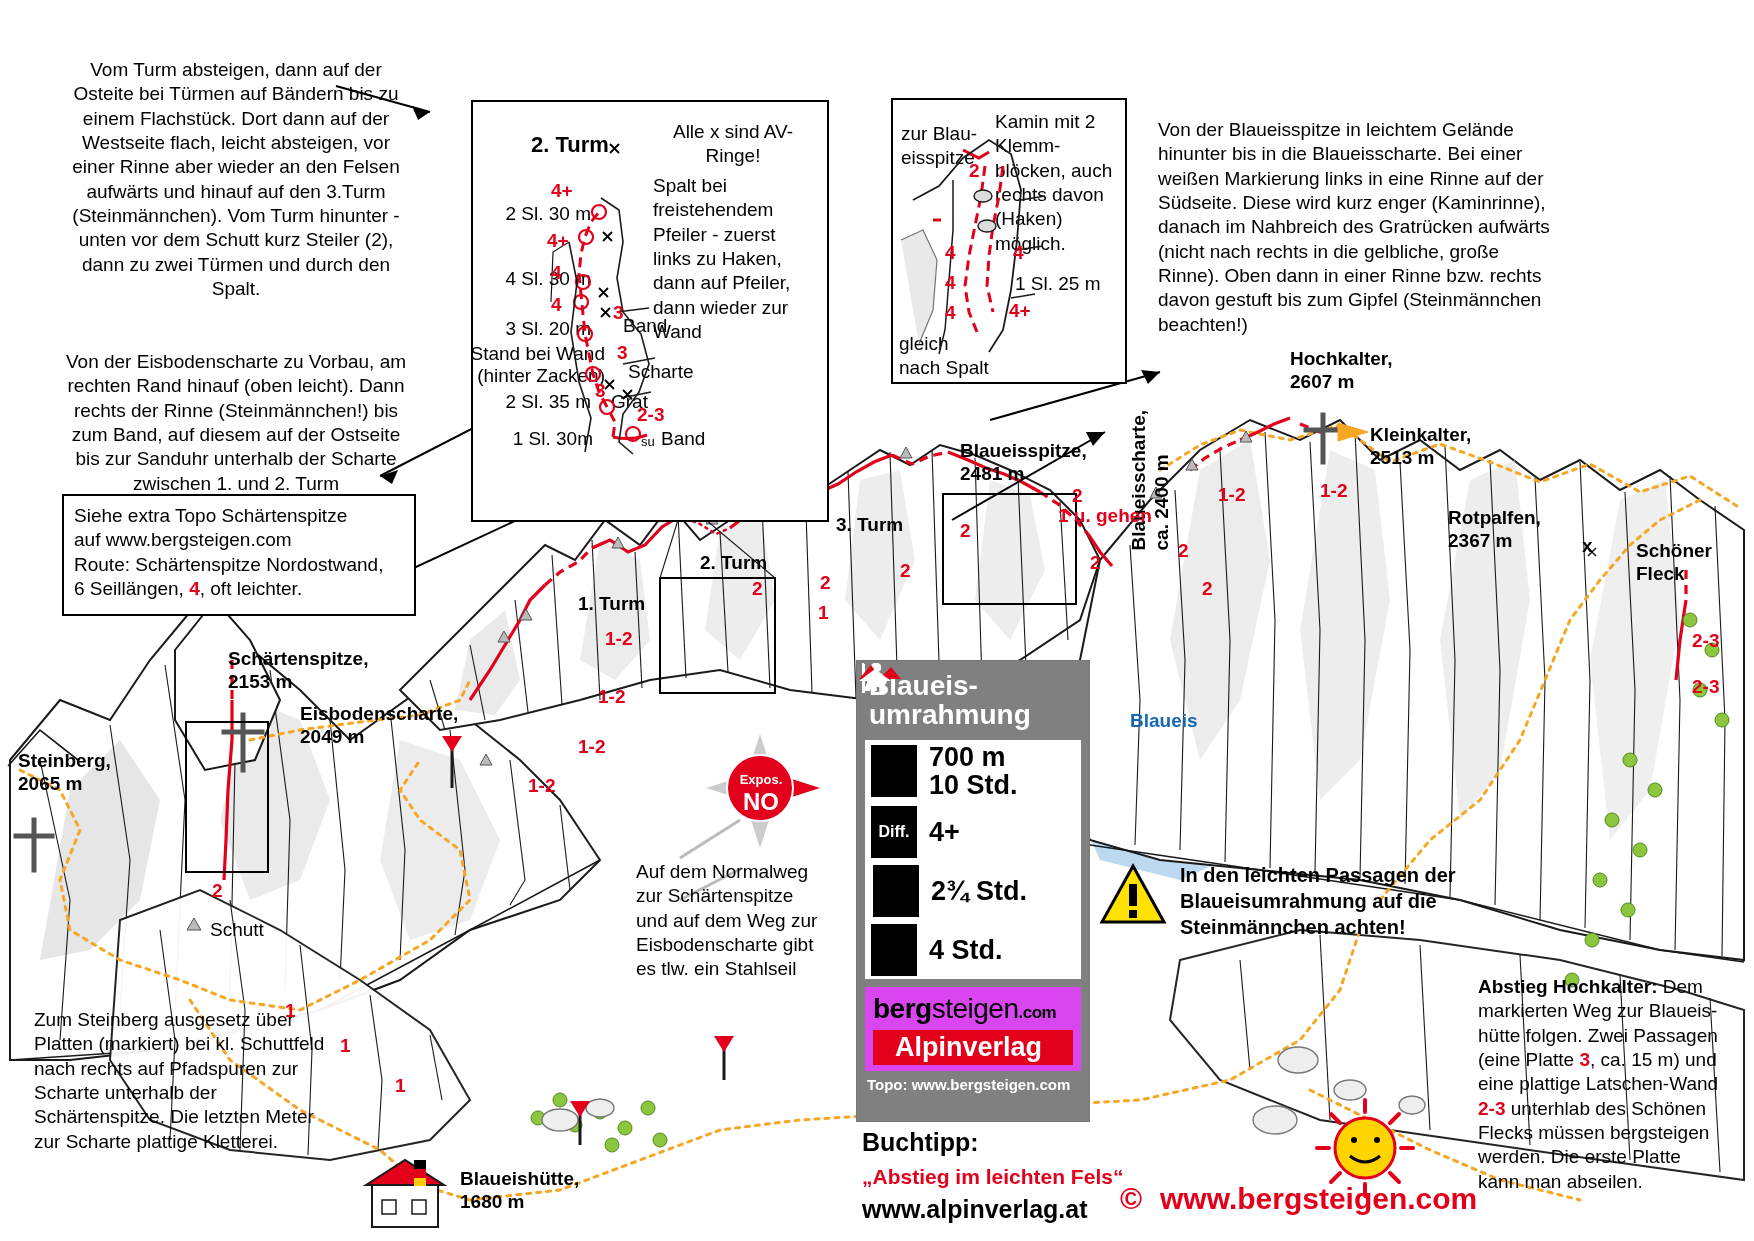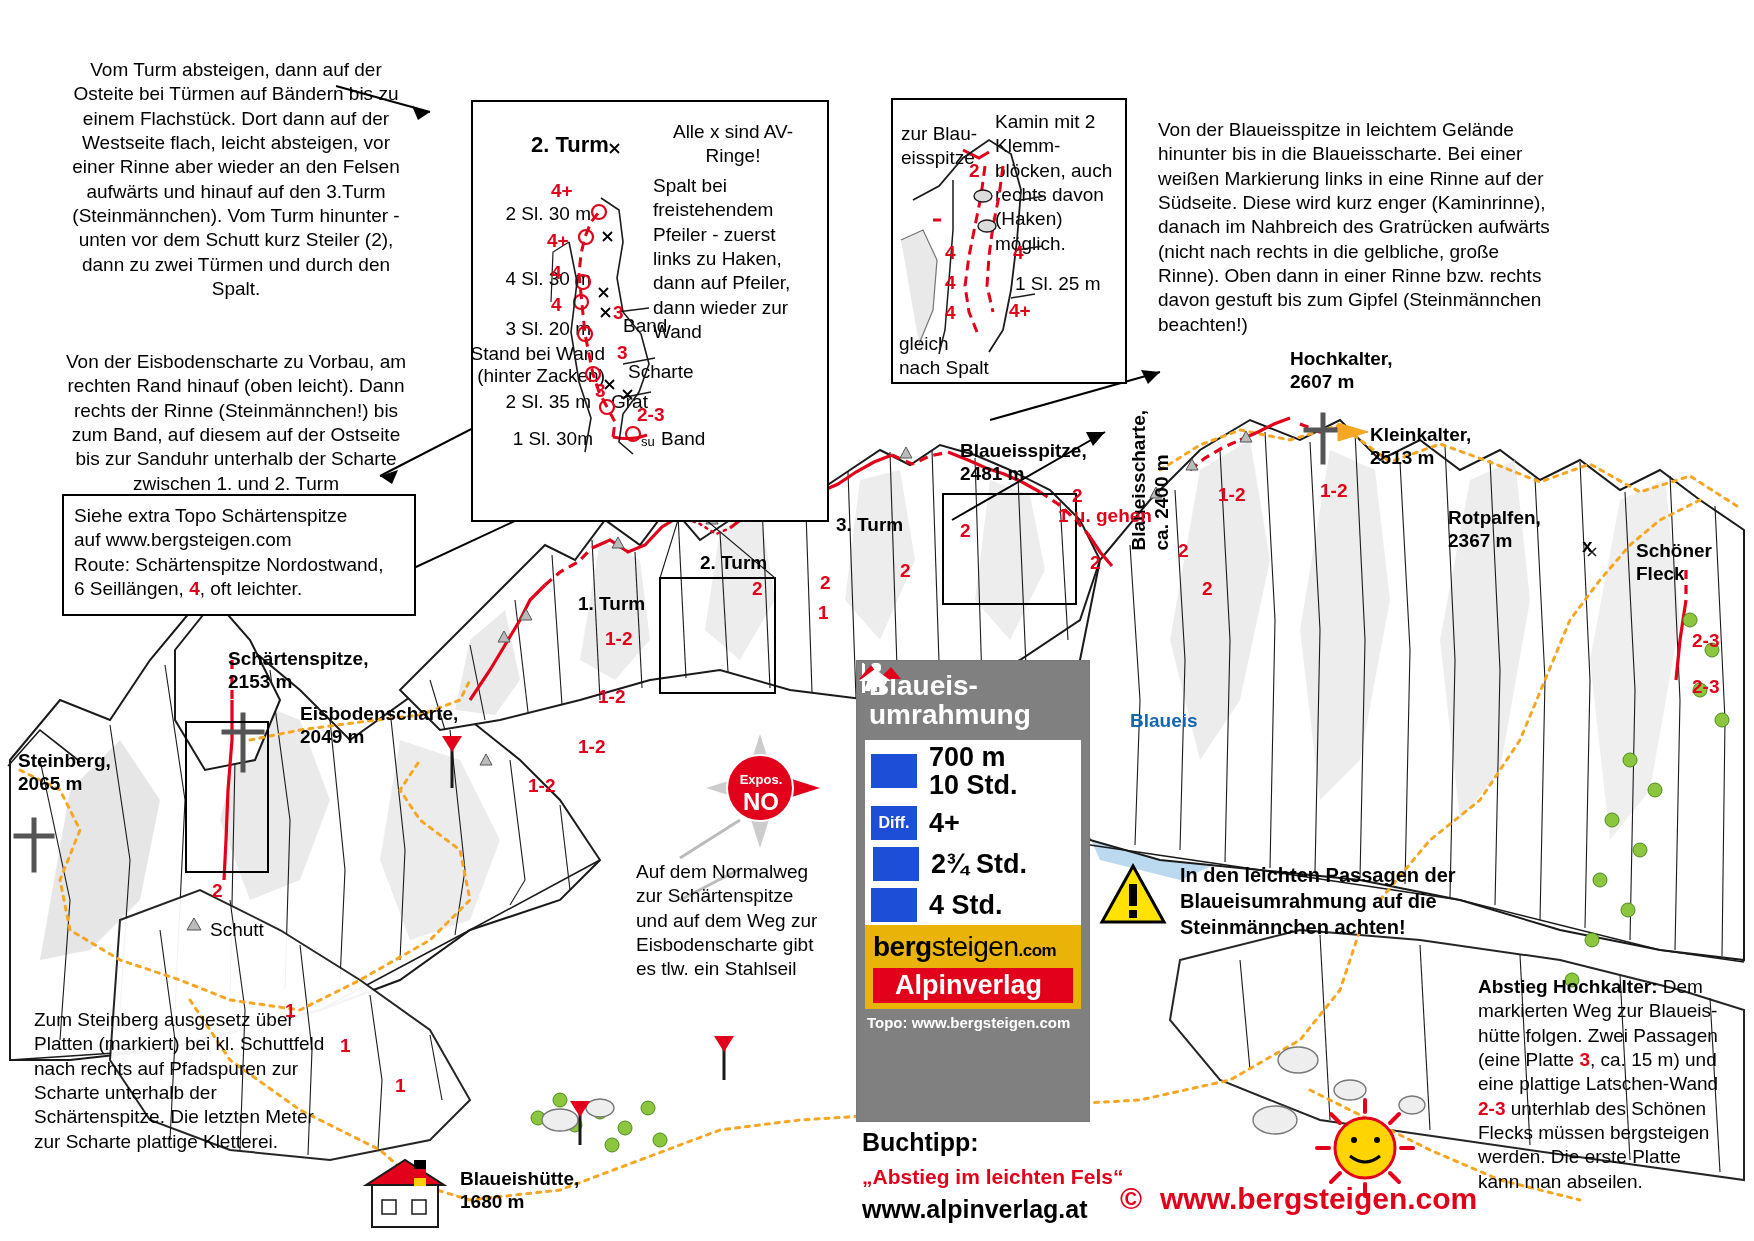--- a/index.html
+++ b/index.html
@@ -15,23 +15,23 @@
   .box{border:2px solid #000;background:#fff;}
   svg{position:absolute;top:0;left:0;}
   .lbl{font-size:19px;font-weight:bold;line-height:1.2;}
   .rnum{color:#e2001a;font-size:19px;font-weight:bold;}
   .infobox{
     position:absolute;background:#808080;border:1px solid #777;
   }
   .info-title{color:#fff;font-weight:bold;font-size:28px;line-height:1.05;padding:10px 12px 10px 12px;}
   .info-rows{background:#fff;margin:0 8px;}
   .info-row{display:flex;align-items:center;border-bottom:1px solid #fff;padding:3px 0;}
-  .ico{width:46px;height:34px;background:#1d4ed8;margin-right:12px;display:flex;align-items:center;justify-content:center;color:#fff;font-size:22px;font-weight:bold;flex:none;}
+  .ico{width:46px;height:52px;background:#000000;margin-right:12px;display:flex;align-items:center;justify-content:center;color:#fff;font-size:22px;font-weight:bold;flex:none;}
   .info-val{font-size:27px;font-weight:bold;line-height:1.05;}
-  .brandbox{background:#eab308;margin:0 8px 0 8px;padding:6px 8px;}
+  .brandbox{background:#d946ef;margin:8px 8px 0 8px;padding:6px 8px;}
   .brand1{font-size:28px;font-weight:bold;letter-spacing:-0.5px;}
   .brand2{background:#e2001a;color:#fff;font-size:27px;font-weight:bold;margin-top:5px;padding:2px 22px;}
   .topo-cap{color:#fff;font-size:15px;font-weight:bold;padding:5px 10px;}
 </style>
 </head>
 <body>
 
 <svg width="1754" height="1241">
   <defs>
     <style>

